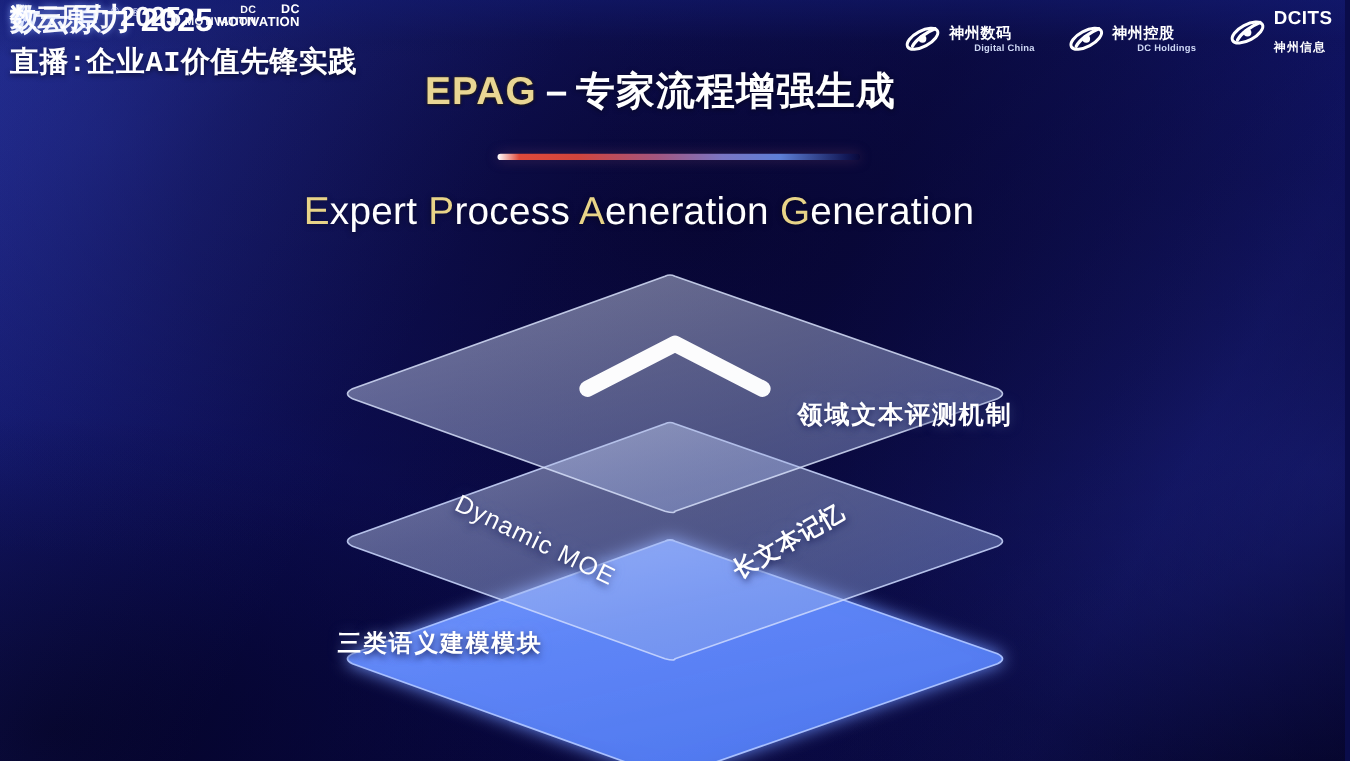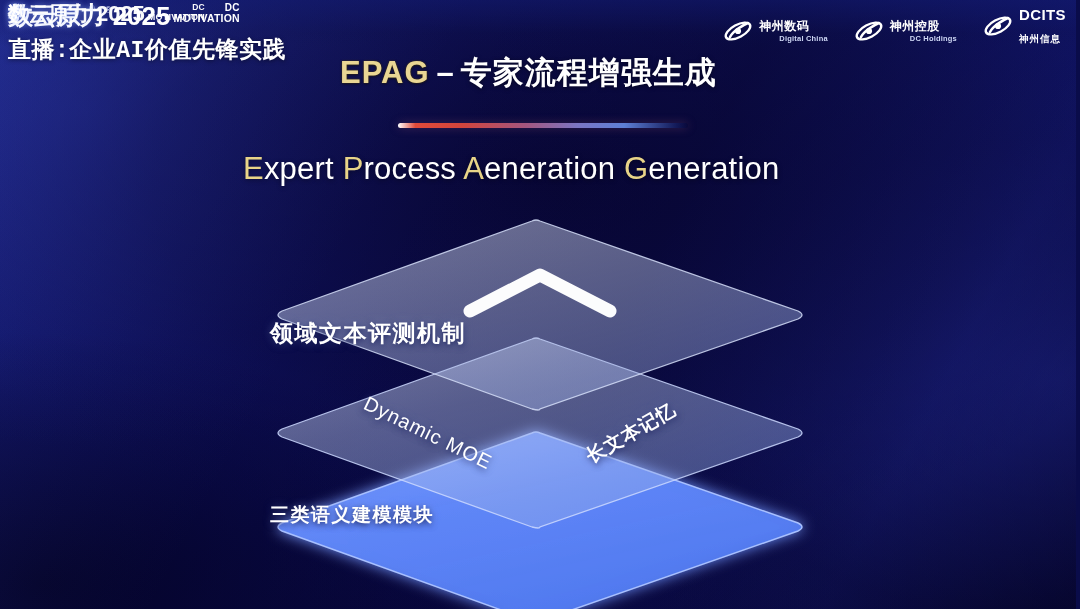--- a/index.html
+++ b/index.html
@@ -66,21 +66,21 @@
   
   .stack{position:absolute;left:270px;top:215px;width:540px;height:380px;}
   .layer{position:absolute;left:0;width:540px;height:230px;}
   .layer svg{position:absolute;left:0;top:0;overflow:visible;}
   .lyr-top{top:0;}
   .lyr-mid{top:118px;}
   .lyr-bot{top:212px;}
 
   .lbl{position:absolute;font-family:"DejaVu Sans",sans-serif;color:#ffffff;font-weight:700;
     white-space:nowrap;text-shadow:0 2px 6px rgba(10,14,70,.85),0 0 10px rgba(160,190,255,.35);}
-  .lbl-top{left:0;top:103px;width:540px;text-align:left;font-size:23px;letter-spacing:1.5px;}
+  .lbl-top{left:0;top:103px;width:540px;text-align:right;font-size:20px;letter-spacing:1.5px;}
   .lbl-bot{left:0;top:287px;width:540px;text-align:left;font-size:19px;letter-spacing:1.5px;}
   .lbl-moe{left:95px;top:176px;font-family:"Liberation Sans",sans-serif;font-size:20px;font-weight:400;letter-spacing:1px;
     transform:rotate(26deg);transform-origin:left center;}
   .lbl-mem{left:318px;top:230px;font-size:19px;letter-spacing:1px;
     transform:rotate(-30deg);transform-origin:left center;}
 
   .chev{position:absolute;left:190px;top:48px;}
 
   
   .wm{position:absolute;right:8px;bottom:4px;display:flex;align-items:flex-start;white-space:nowrap;opacity:.97;}

